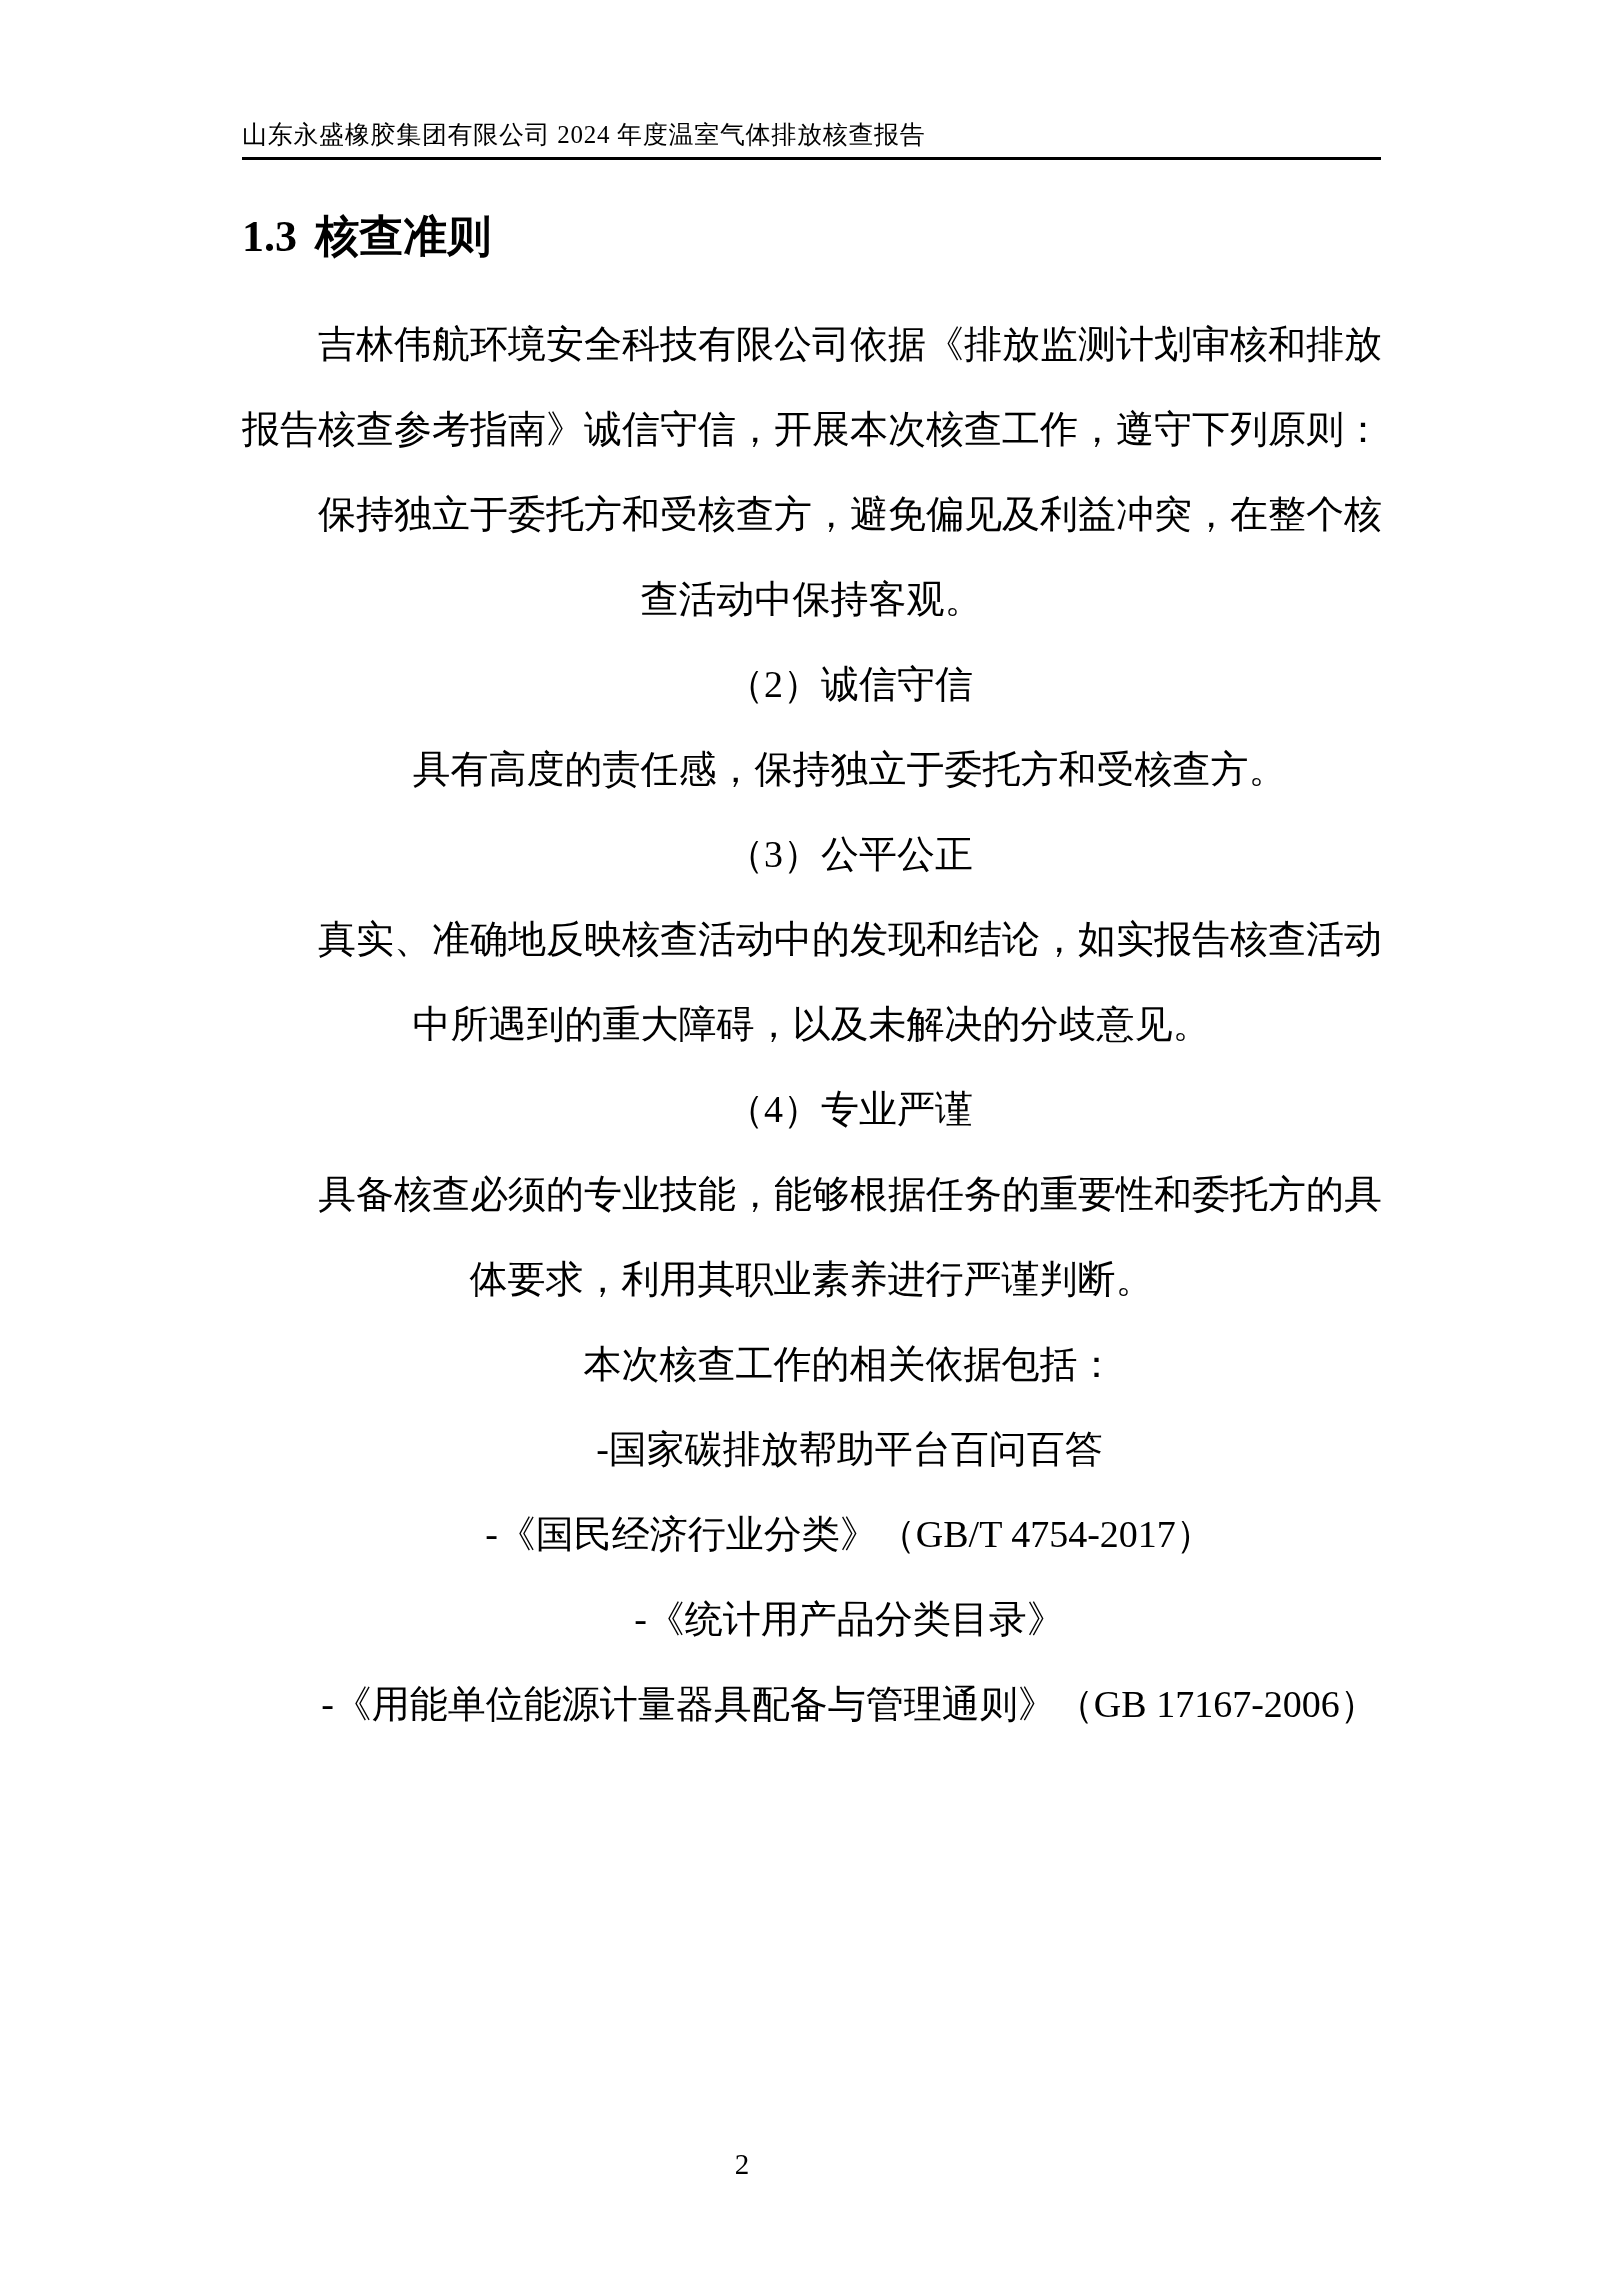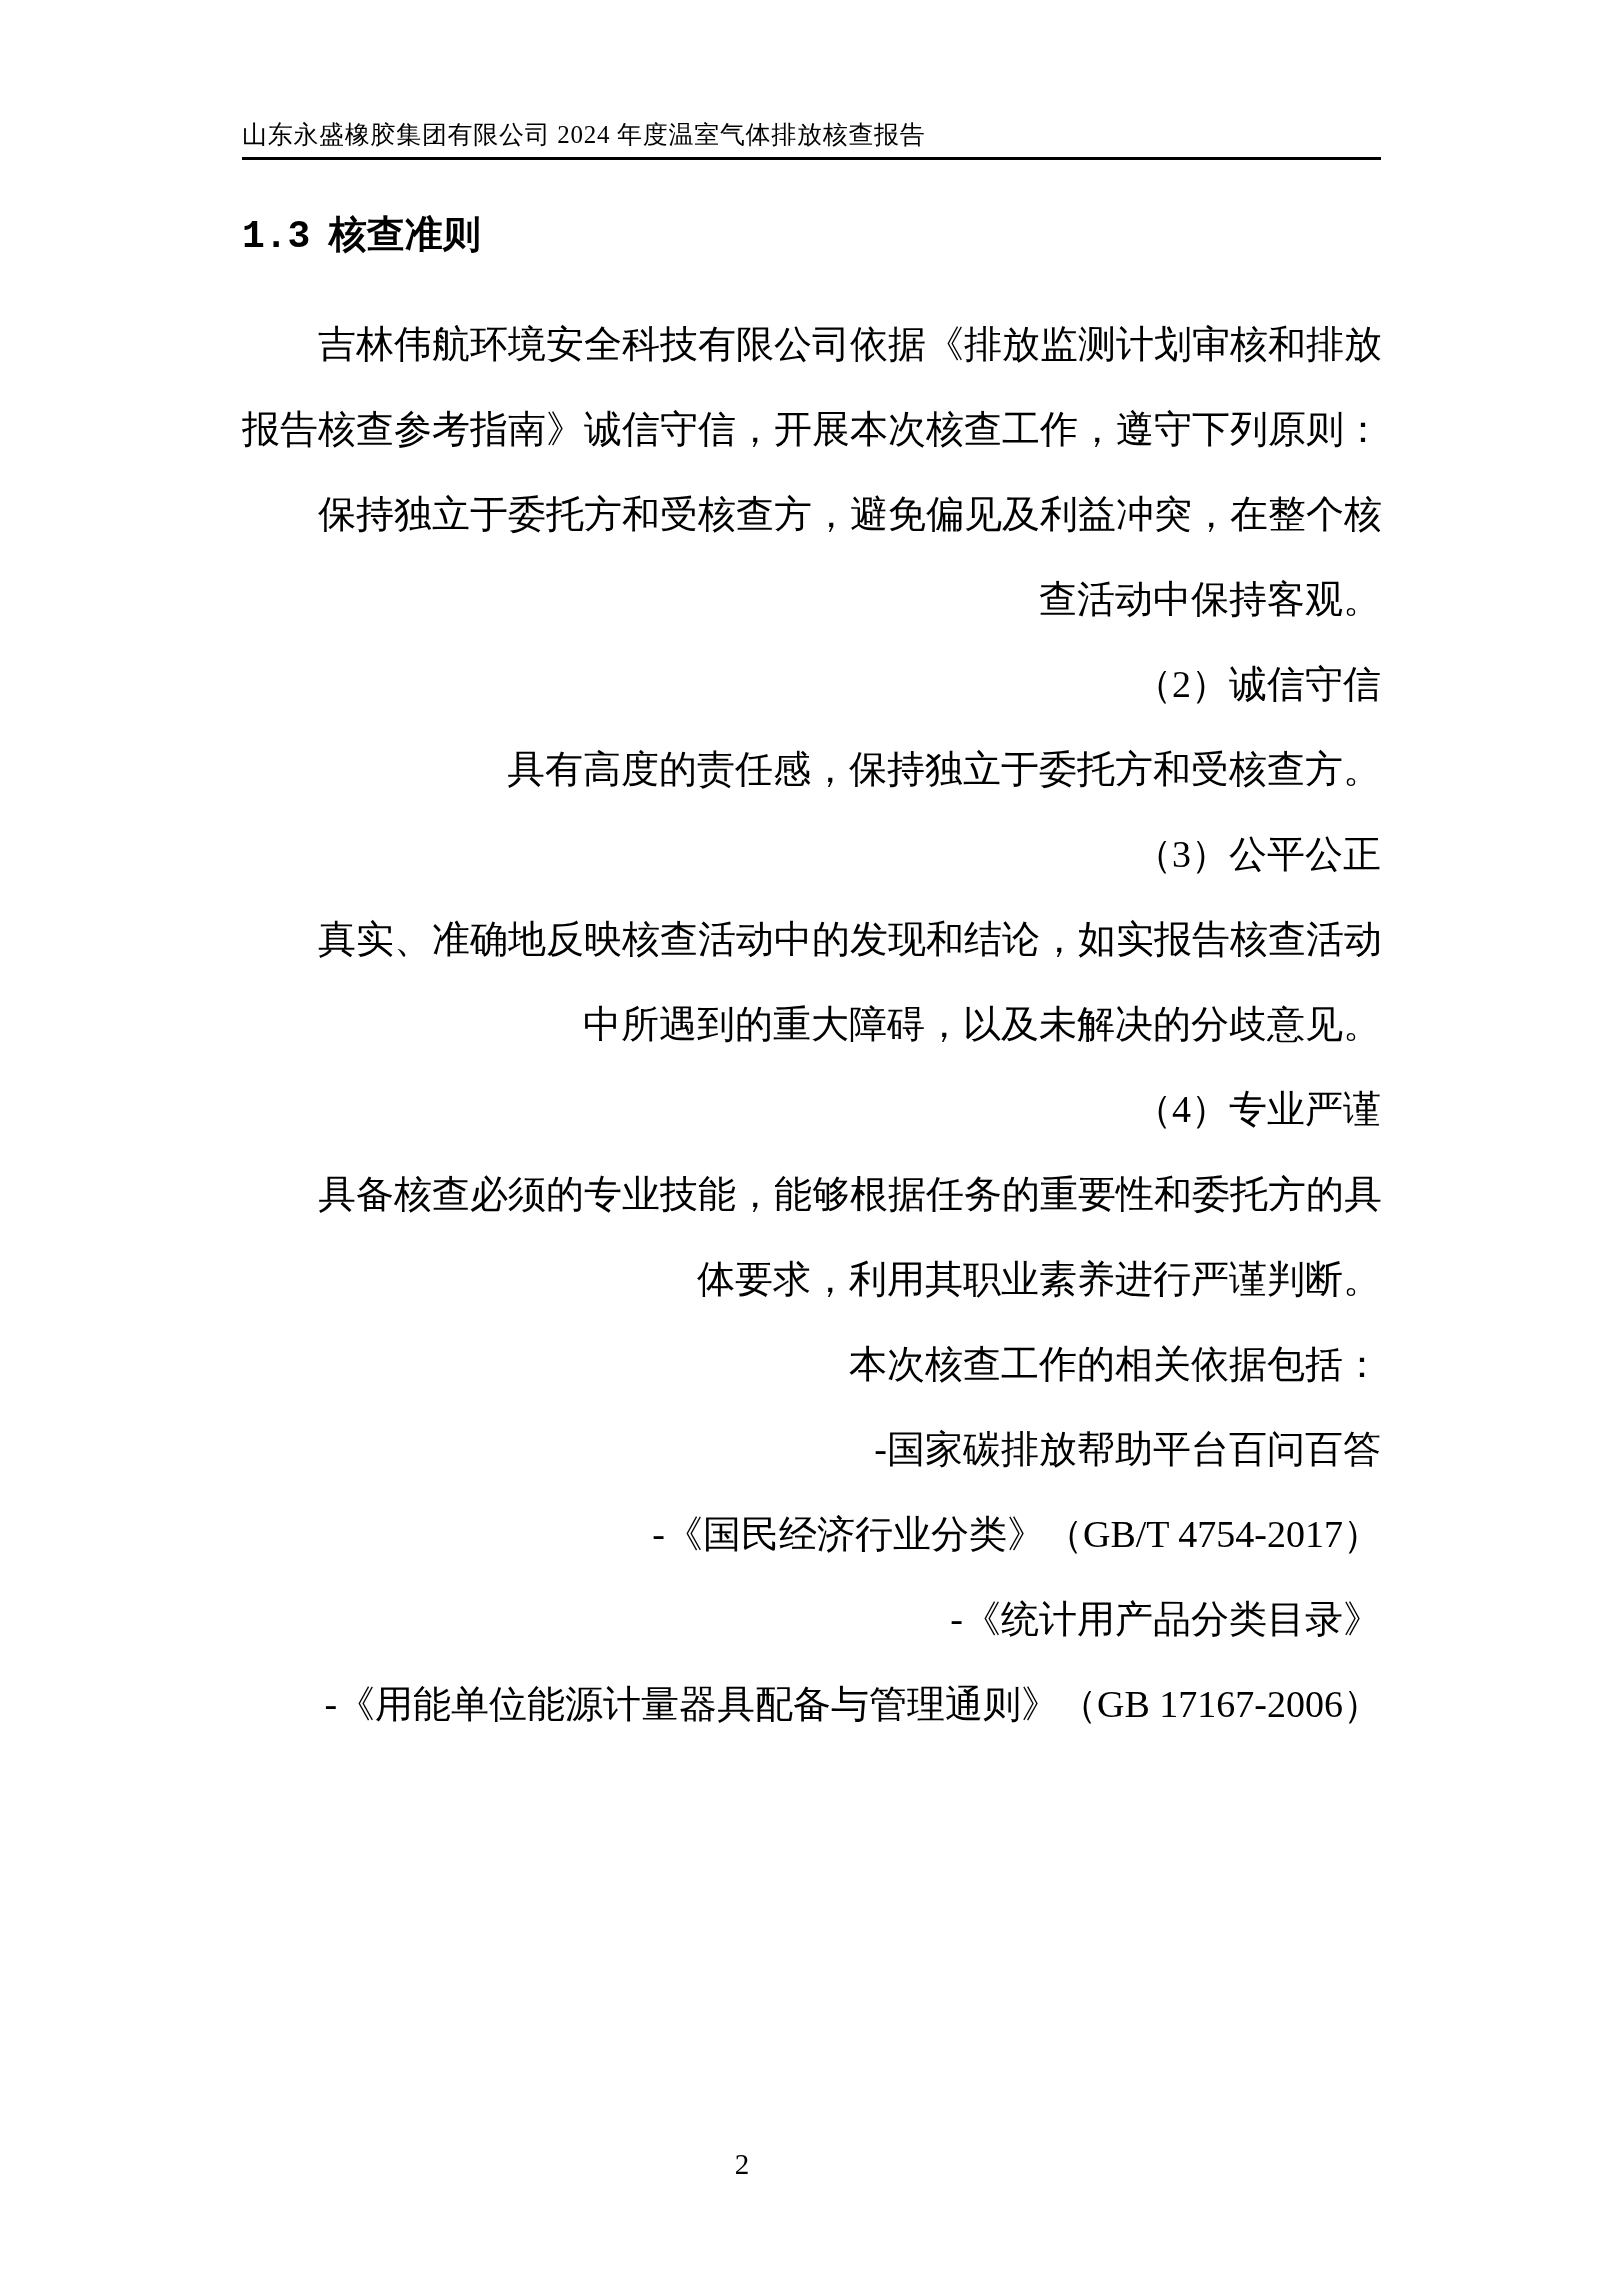--- a/index.html
+++ b/index.html
@@ -25,42 +25,41 @@
     line-height: 30px;
     letter-spacing: 0.7px;
     padding-bottom: 6.5px;
     border-bottom: 3.3px solid #000000;
     white-space: nowrap;
   }
   .section-heading {
     position: absolute;
     left: 242px;
     top: 215px;
-    font-size: 38px;
+    font-size: 44px;
     font-weight: bold;
     line-height: 43px;
     white-space: nowrap;
-    font-family: Liberation Mono, monospace;
   }
   .section-heading .num {
     display: inline-block;
     margin-right: 18.3px;
   }
   .doc-body {
     position: absolute;
     left: 242px;
     top: 302px;
     width: 1139px;
   }
   .line {
     height: 85px;
     line-height: 85px;
     font-size: 38px;
     white-space: nowrap;
-    text-align: right;
+    text-align: center;
   }
   .line.indent {
     padding-left: 76px;
   }
   .page-footer {
     position: absolute;
     left: 0;
     top: 2148px;
     width: 100%;
     text-align: center;

